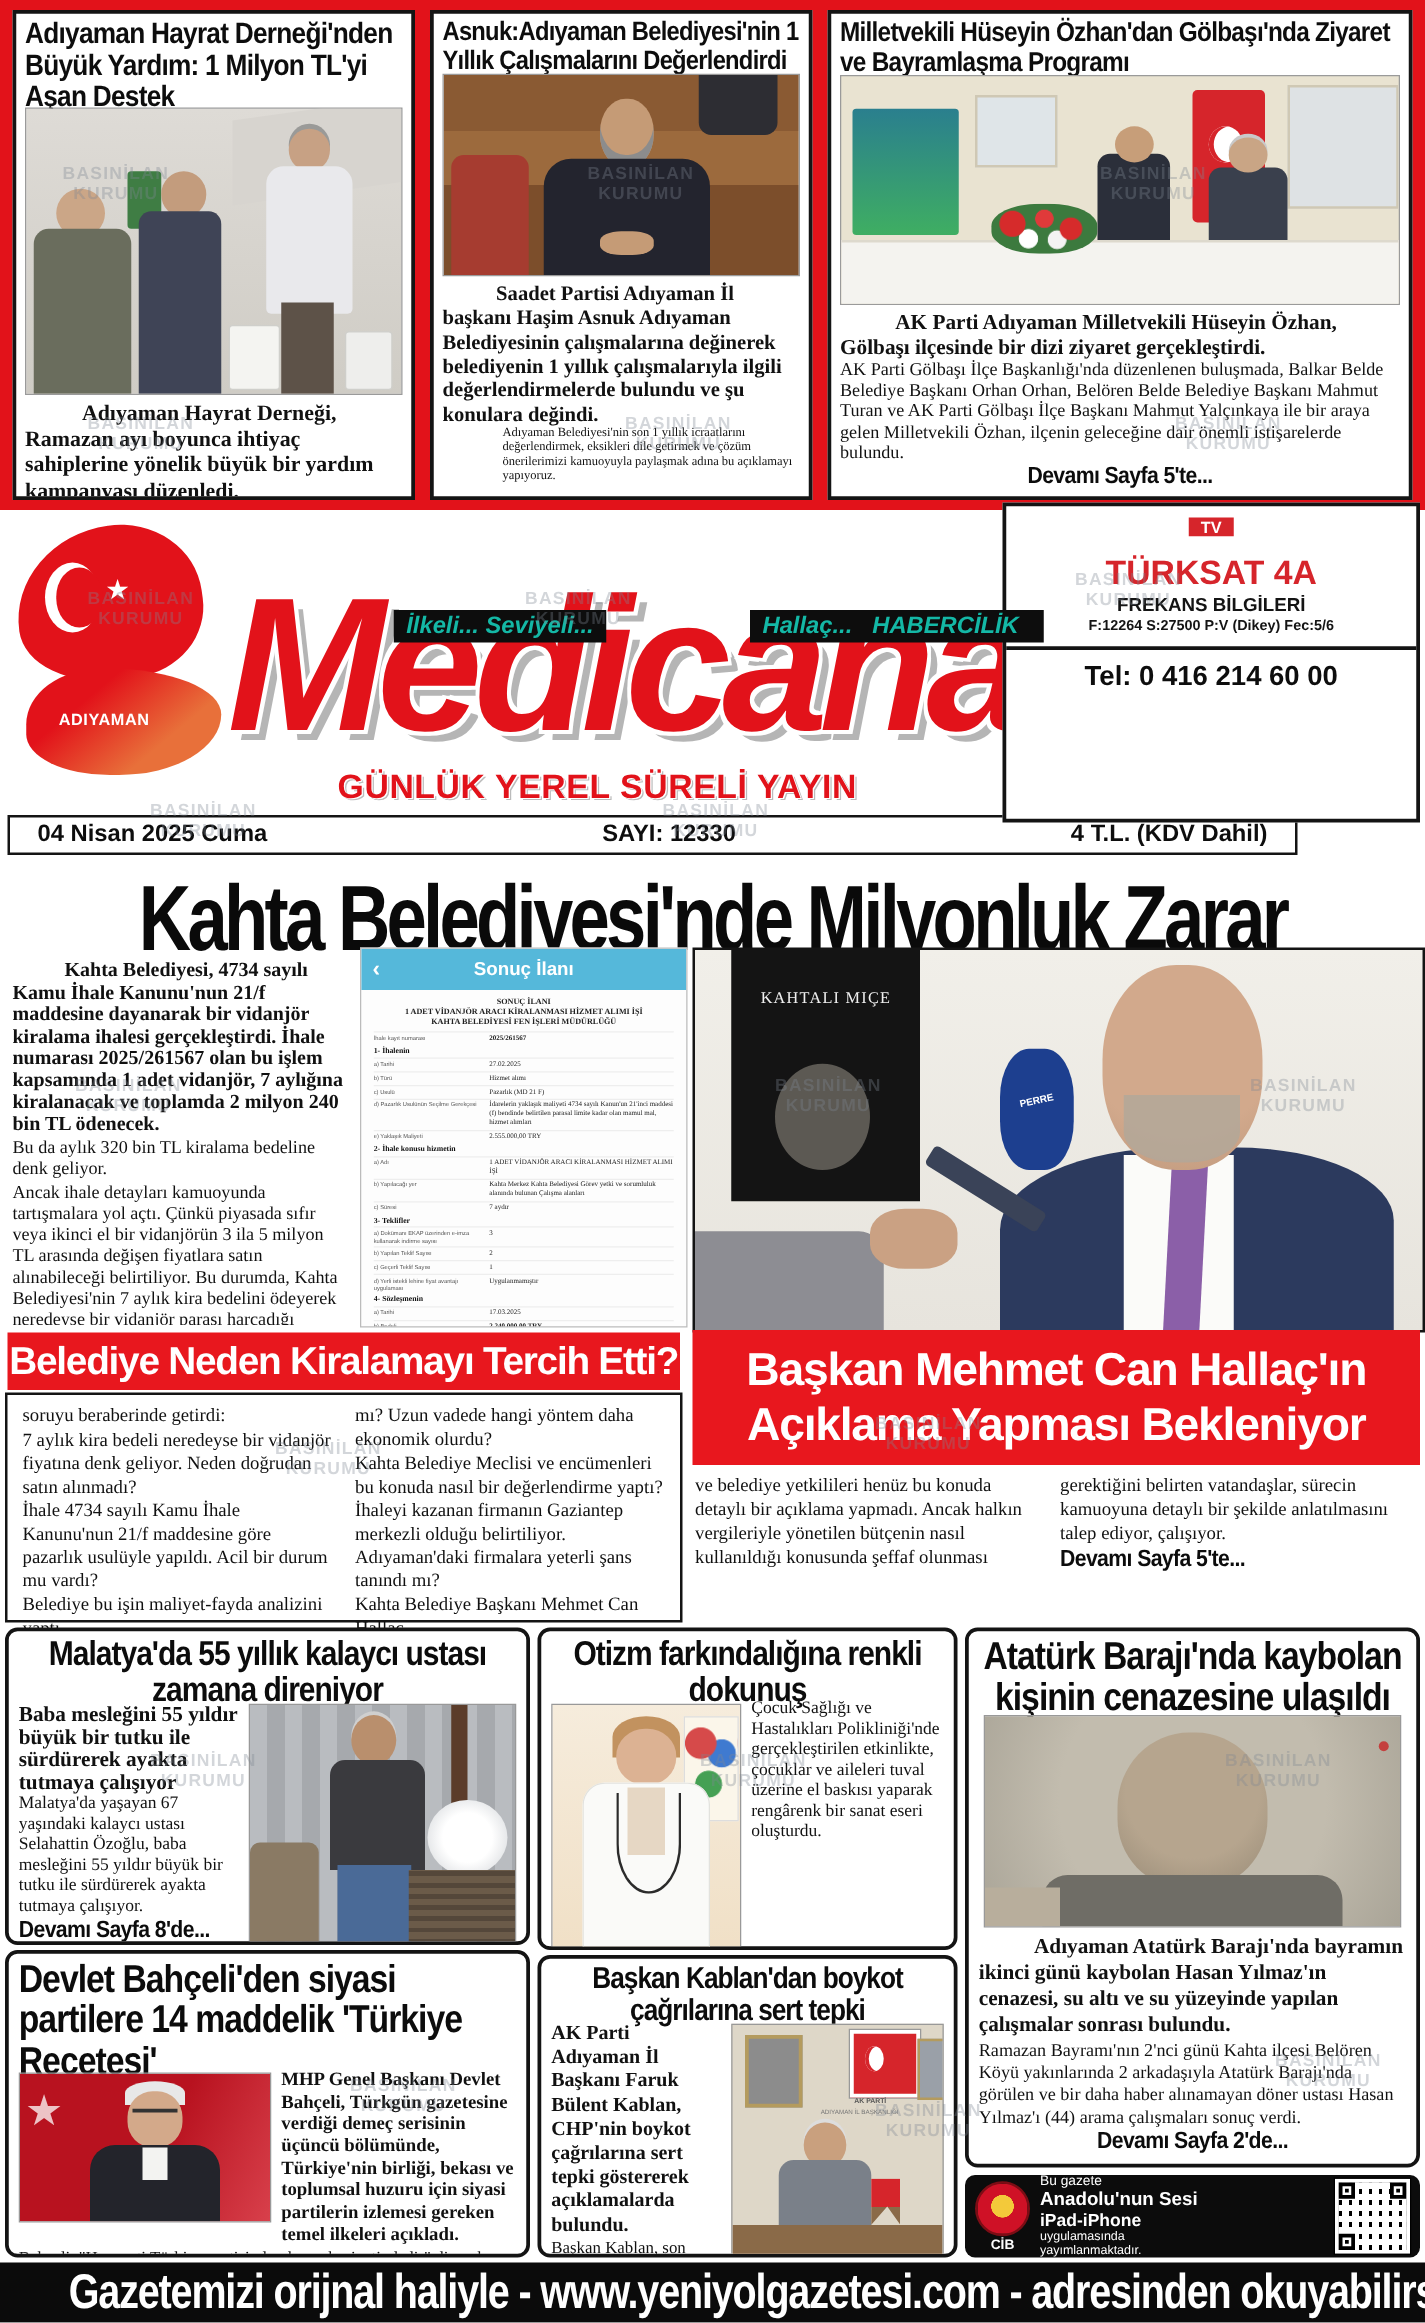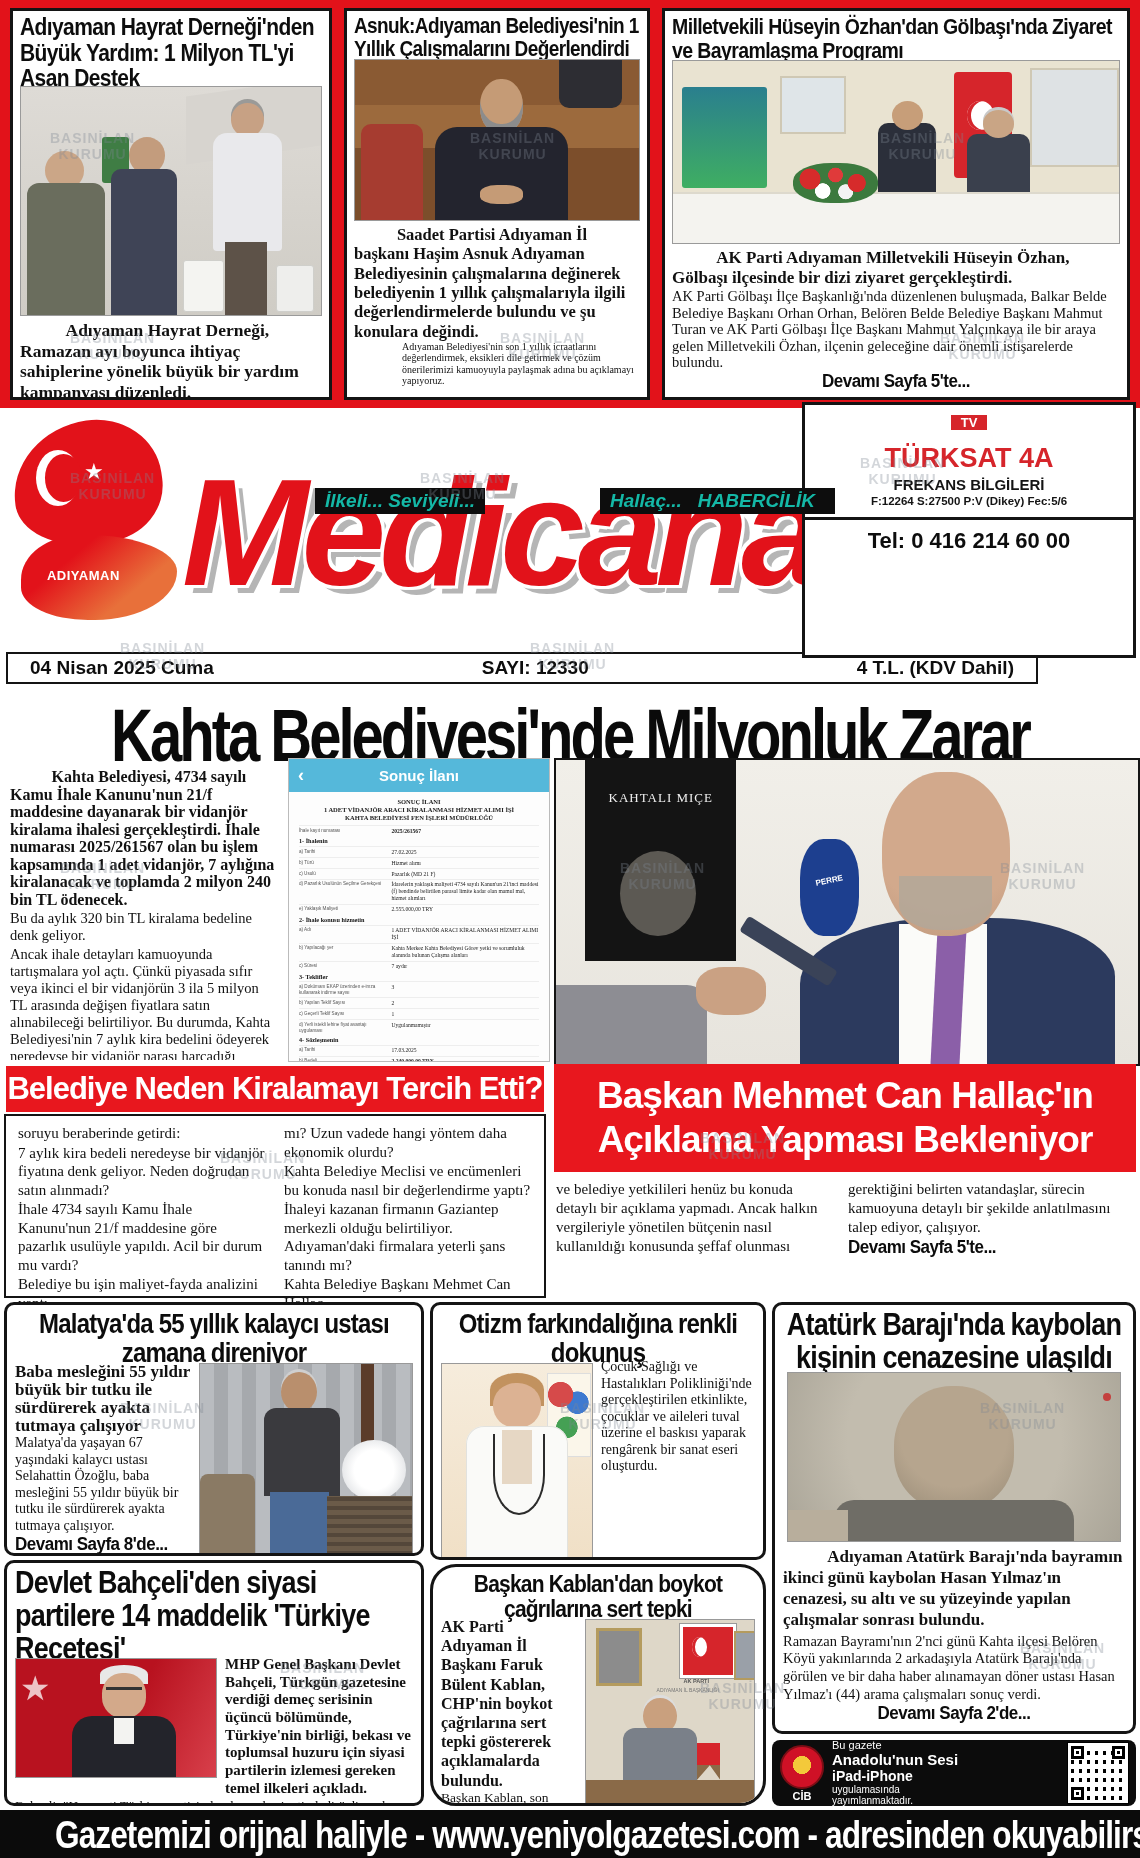--- a/index.html
+++ b/index.html
@@ -154,20 +154,21 @@
       <div class="f" style="left:22%;top:66%;color:#fff;font-weight:bold;font-size:13px;letter-spacing:0.5px;">ADIYAMAN</div>
     </div>
 
     <div class="badge" style="left:315px;top:80px;">İlkeli...  Seviyeli...</div>
     <div class="badge" style="left:600px;top:80px;width:215px;display:flex;gap:16px;">
       <span>Hallaç...</span>
       <span style="font-style:italic;">HABERCİLİK</span>
     </div>
 
     <div class="logotype" style="left:182px;top:48px;font-size:152px;">Medicana</div>
+    <div class="gunluk" style="left:270px;top:206px;">GÜNLÜK YEREL SÜRELİ YAYIN</div>
     <div class="f" style="left:852px;top:212px;width:58px;height:28px;background:#e2121a;border-radius:50%;"></div>
 
     <div class="mercan-box" style="left:802px;top:-6px;width:334px;height:256px;padding-top:8px;">
       <div style="display:inline-block;background:#d6252b;color:#fff;font-weight:900;font-size:13px;padding:0 10px;margin-top:-6px;">TV</div>
       <div style="font-weight:900;font-size:27px;color:#d6252b;margin-top:12px;">TÜRKSAT 4A</div>
       <div style="font-weight:900;font-size:15px;color:#141414;margin-top:2px;">FREKANS BİLGİLERİ</div>
       <div style="font-weight:bold;font-size:11.5px;color:#141414;margin-top:2px;">F:12264 S:27500 P:V (Dikey) Fec:5/6</div>
       <div style="border-top:3px solid #141414;margin-top:10px;padding-top:8px;font-weight:900;font-size:22px;color:#0d0d0d;">Tel: 0 416 214 60 00</div>
     </div>
   </div>
@@ -359,21 +360,21 @@
       <div class="f" style="left:43%;top:12%;width:22%;height:38%;background:#d3a98a;border-radius:46%;"></div>
       <div class="f" style="left:45%;top:24%;width:18%;height:7%;border-top:3px solid #333;"></div>
       <div class="f" style="left:28%;top:48%;width:52%;height:52%;background:#23242b;border-radius:20px 20px 0 0;"></div>
       <div class="f" style="left:49%;top:50%;width:10%;height:22%;background:#f3f3f1;"></div>
     </div>
     <p class="small-lead" style="font-size:15px;line-height:1.18;margin-top:4px;">MHP Genel Başkanı Devlet Bahçeli, Türkgün gazetesine verdiği demeç serisinin üçüncü bölümünde, Türkiye'nin birliği, bekası ve toplumsal huzuru için siyasi partilerin izlemesi gereken temel ilkeleri açıkladı.</p>
     <p class="small-body" style="font-size:13.5px;line-height:1.18;">Bahçeli, "Her parti Türkiye partisi olmak mecburiyetindedir" diyerek, Türkiye'nin ortak değerlerine sahip çıkma çağrısı yaptı.</p>
 
   </article>
 
-  <article class="bbox" style="left:430px;top:1564px;width:336px;height:242px;border-radius:26px;">
+  <article class="bbox" style="left:430px;top:1564px;width:336px;height:242px;">
     <h3 class="btitle" style="font-size:21px;text-align:center;">Başkan Kablan'dan boykot çağrılarına sert tepki</h3>
     <div class="bphoto" style="float:right;width:168px;height:186px;margin:4px 0 2px 8px;background:#ded7c8;">
       <div class="f" style="left:6%;top:4%;width:24%;height:28%;background:#8c8c8c;border:3px solid #b49b5e;"></div>
       <div class="f" style="left:56%;top:2%;width:30%;height:26%;background:#d6252b;border:3px solid #fff;box-shadow:0 0 0 1px #999;"></div>
       <div class="f" style="left:63%;top:9%;width:9%;height:11%;background:#fff;border-radius:50%;box-shadow:inset 3px 0 0 #d6252b;"></div>
       <div class="f" style="left:58%;top:31%;font-size:5.5px;font-weight:bold;color:#555;">AK PARTİ</div>
       <div class="f" style="left:42%;top:36%;font-size:5px;color:#777;">ADIYAMAN İL BAŞKANLIĞI</div>
       <div class="f" style="left:88%;top:6%;width:12%;height:24%;background:#9aa0a8;border:2px solid #b49b5e;"></div>
       <div class="f" style="left:34%;top:42%;width:20%;height:19%;background:#c9a07e;border-radius:50%;box-shadow:0 -3px 0 #ddd;"></div>
       <div class="f" style="left:22%;top:58%;width:44%;height:30%;background:#7a8089;border-radius:12px 12px 0 0;"></div>

